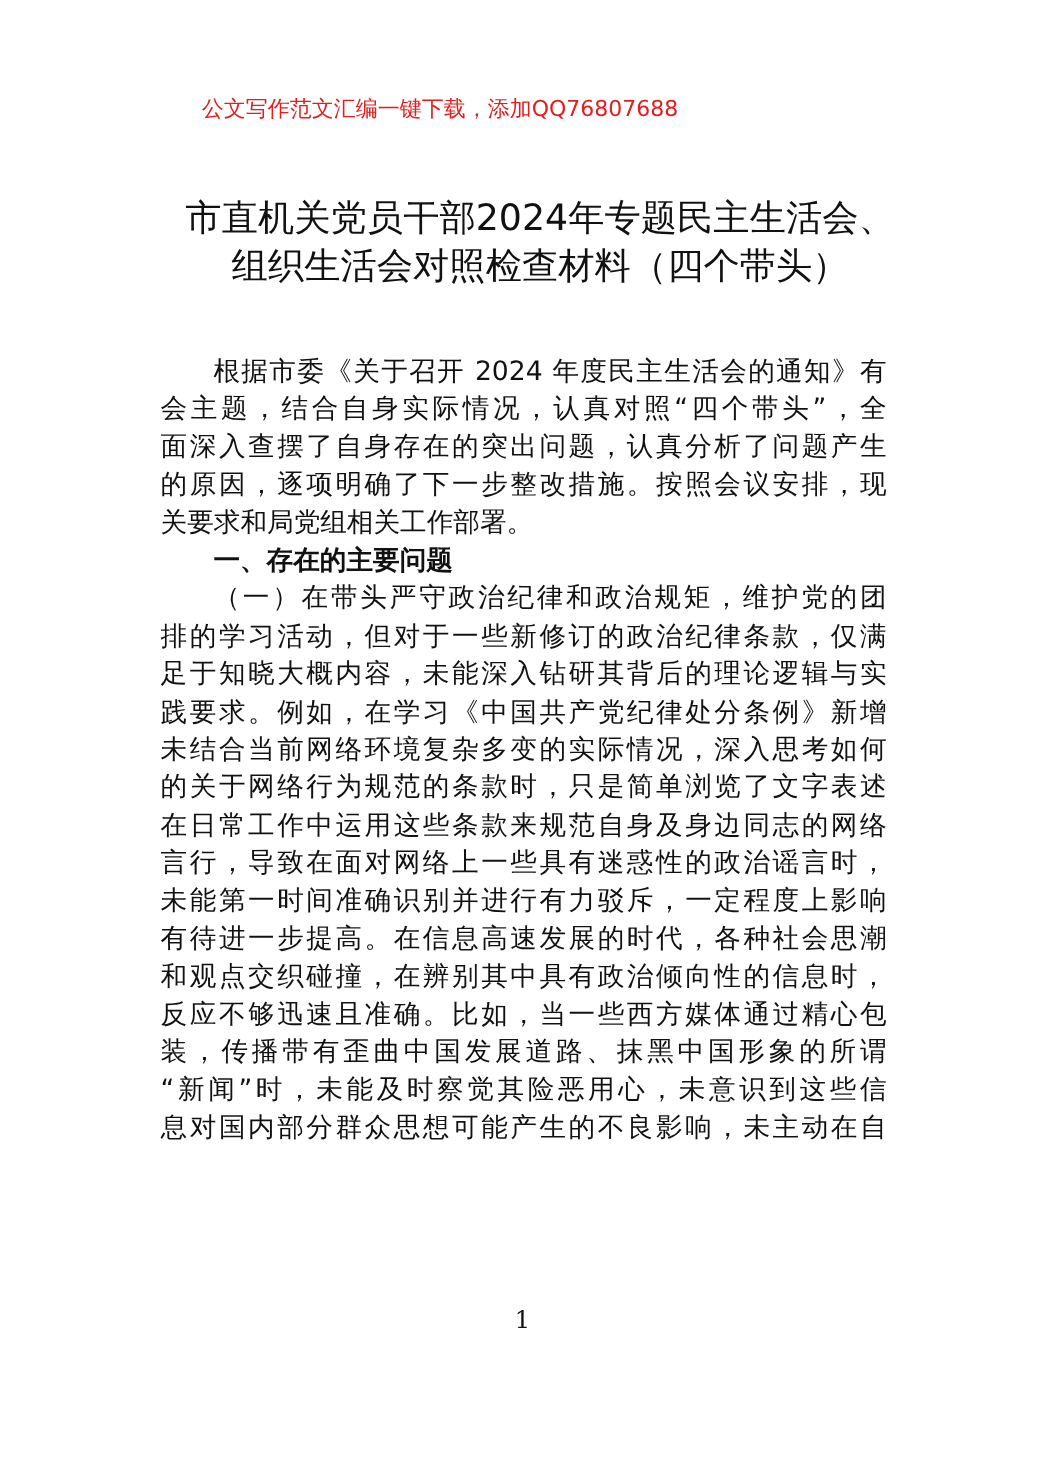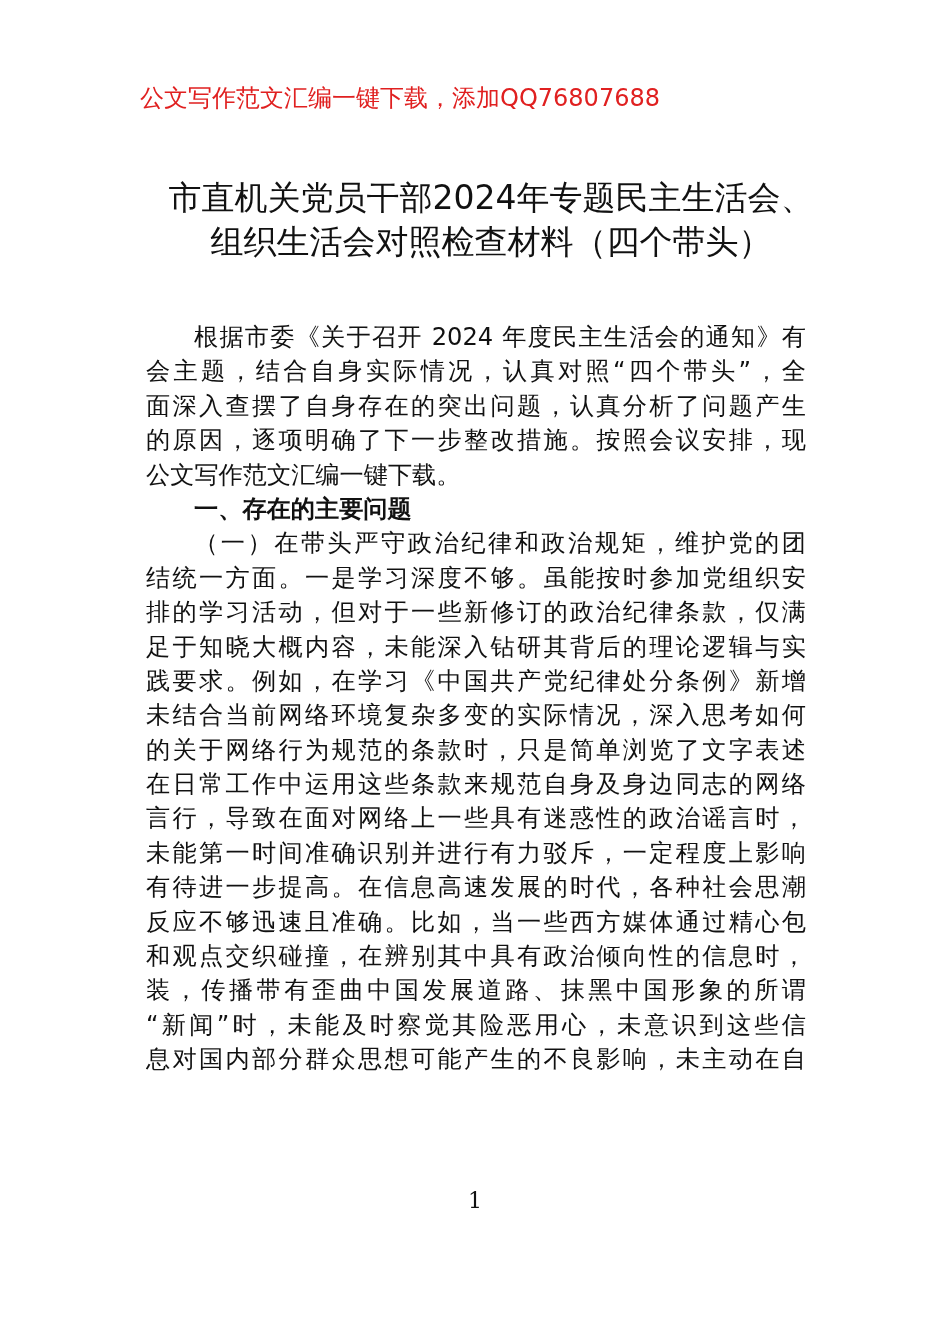--- a/index.html
+++ b/index.html
@@ -1,19 +1,19 @@
 <!DOCTYPE html>
 <html><head>
 <meta charset="utf-8">
 <style>
   html, body { margin: 0; padding: 0; background: #ffffff; }
   body { width: 950px; height: 1344px; position: relative; overflow: hidden;
          font-family: "DejaVu Sans", "Liberation Sans", sans-serif; color: #111; }
   .banner { position: absolute; left: 0; top: 84px; width: 800px; text-align: center;
-            color: #e02020; font-size: 24px; line-height: 28px; }
+            color: #e02020; font-size: 20px; line-height: 28px; }
   .title { position: absolute; left: 16px; width: 950px; text-align: center;
            font-size: 33px; line-height: 40px; color: #111; letter-spacing: 0px; }
   .title.l1 { top: 178px; }
   .title.l2 { top: 222px; }
   .body { position: absolute; left: 146px; top: 320px; width: 660px; }
   .line { font-size: 24.2px; line-height: 34.4px; height: 34.4px; white-space: nowrap;
           text-align: justify; text-align-last: justify; overflow: hidden; }
   .line.last { text-align-last: left; }
   .line.indent { padding-left: 48px; }
   .line.heading { text-align-last: left; padding-left: 48px; font-weight: bold; }
@@ -26,33 +26,32 @@
 <div class="banner">公文写作范文汇编一键下载，添加QQ76807688</div>
 
 <div class="title l1">市直机关党员干部2024年专题民主生活会、</div>
 <div class="title l2">组织生活会对照检查材料（四个带头）</div>
 
 <div class="body">
   <div class="line indent">根据市委《关于召开 2024 年度民主生活会的通知》有</div>
   <div class="line">会主题，结合自身实际情况，认真对照“四个带头”，全</div>
   <div class="line">面深入查摆了自身存在的突出问题，认真分析了问题产生</div>
   <div class="line">的原因，逐项明确了下一步整改措施。按照会议安排，现</div>
-  <div class="line last">公文写作范文汇编一键下载。</div>
+  <div class="line last">关要求和局党组相关工作部署。</div>
   <div class="line heading">一、存在的主要问题</div>
   <div class="line indent">（一）在带头严守政治纪律和政治规矩，维护党的团</div>
-  <div class="line">结统一方面。一是学习深度不够。虽能按时参加党组织安</div>
   <div class="line">排的学习活动，但对于一些新修订的政治纪律条款，仅满</div>
   <div class="line">足于知晓大概内容，未能深入钻研其背后的理论逻辑与实</div>
   <div class="line">践要求。例如，在学习《中国共产党纪律处分条例》新增</div>
   <div class="line">未结合当前网络环境复杂多变的实际情况，深入思考如何</div>
   <div class="line">的关于网络行为规范的条款时，只是简单浏览了文字表述</div>
   <div class="line">在日常工作中运用这些条款来规范自身及身边同志的网络</div>
   <div class="line">言行，导致在面对网络上一些具有迷惑性的政治谣言时，</div>
   <div class="line">未能第一时间准确识别并进行有力驳斥，一定程度上影响</div>
   <div class="line">有待进一步提高。在信息高速发展的时代，各种社会思潮</div>
+  <div class="line">和观点交织碰撞，在辨别其中具有政治倾向性的信息时，</div>
   <div class="line">反应不够迅速且准确。比如，当一些西方媒体通过精心包</div>
-  <div class="line">和观点交织碰撞，在辨别其中具有政治倾向性的信息时，</div>
   <div class="line">装，传播带有歪曲中国发展道路、抹黑中国形象的所谓</div>
   <div class="line">“新闻”时，未能及时察觉其险恶用心，未意识到这些信</div>
   <div class="line">息对国内部分群众思想可能产生的不良影响，未主动在自</div>
 </div>
 
 <div class="page-num">1</div>
 
 </body></html>

